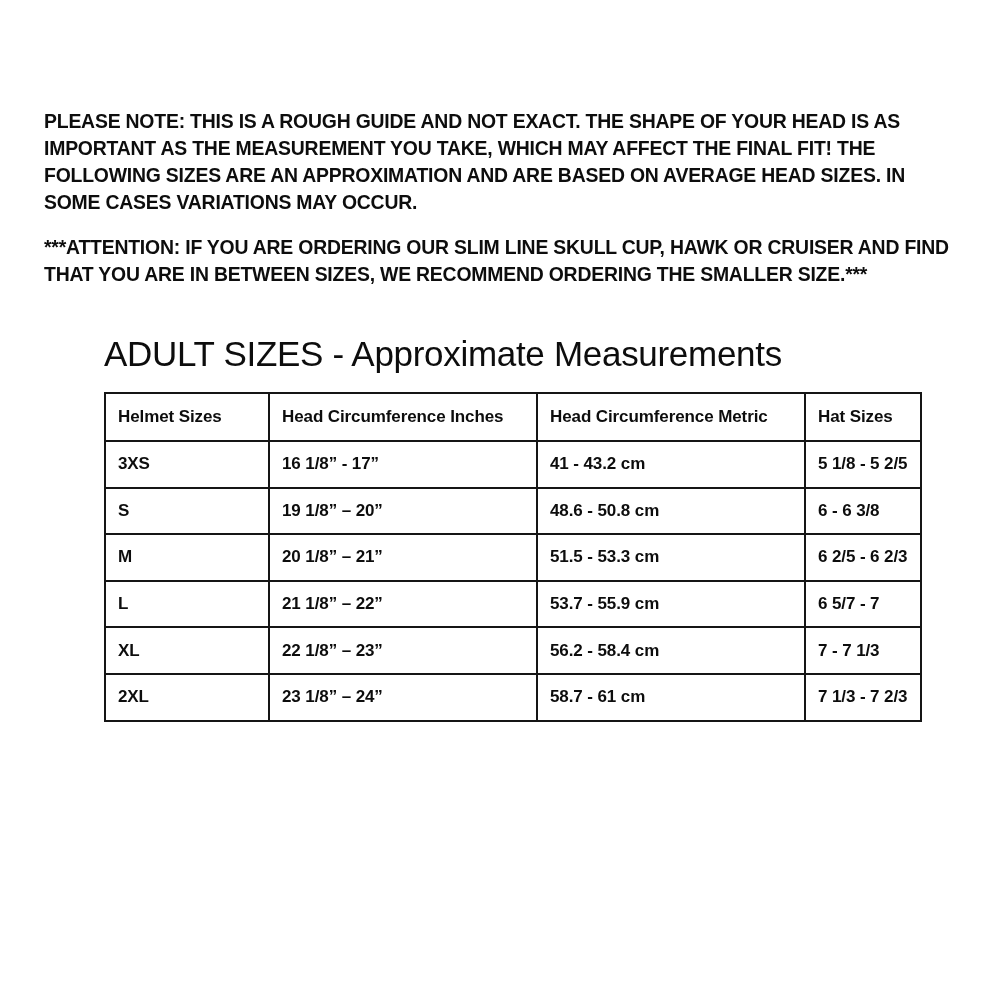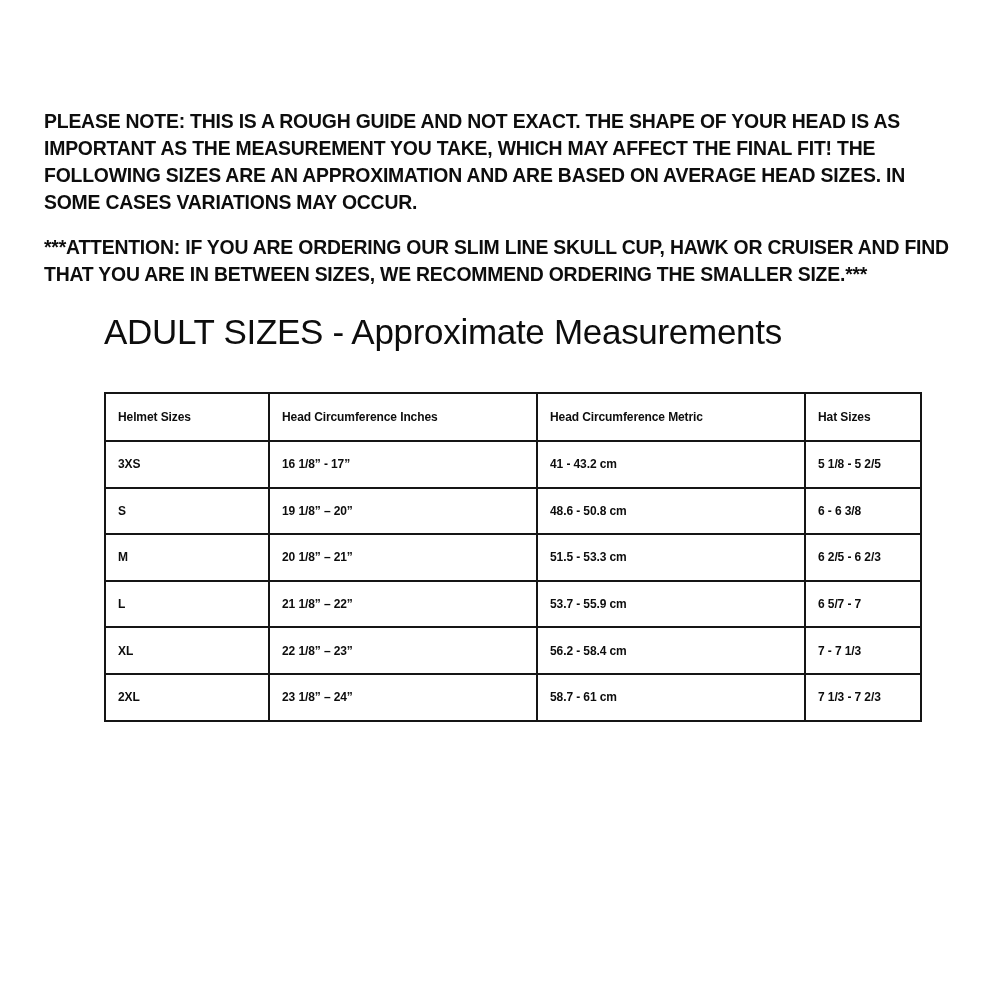--- a/index.html
+++ b/index.html
@@ -36,21 +36,21 @@
     color: #0d0d0d;
     margin: 0 0 18px 0;
     white-space: pre-line;
   }
   .note-para.second {
     margin-bottom: 0;
   }
   .title {
     position: absolute;
     left: 104px;
-    top: 310px;
+    top: 332px;
     font-size: 35px;
     line-height: 44px;
     color: #0d0d0d;
     font-weight: 400;
     letter-spacing: -0.3px;
     white-space: nowrap;
   }
   table.size-table {
     position: absolute;
     left: 104px;
@@ -58,21 +58,21 @@
     width: 792px;
     border-collapse: collapse;
     table-layout: fixed;
   }
   table.size-table td, table.size-table th {
     border: 2px solid #151515;
     padding: 0 0 0 12px;
     height: 44.6px;
     text-align: left;
     vertical-align: middle;
-    font-size: 12px;
+    font-size: 17px;
     font-weight: 600;
     color: #0d0d0d;
     letter-spacing: -0.1px;
     overflow: hidden;
     white-space: nowrap;
   }
   table.size-table th {
     font-weight: 600;
     height: 46px;
   }

